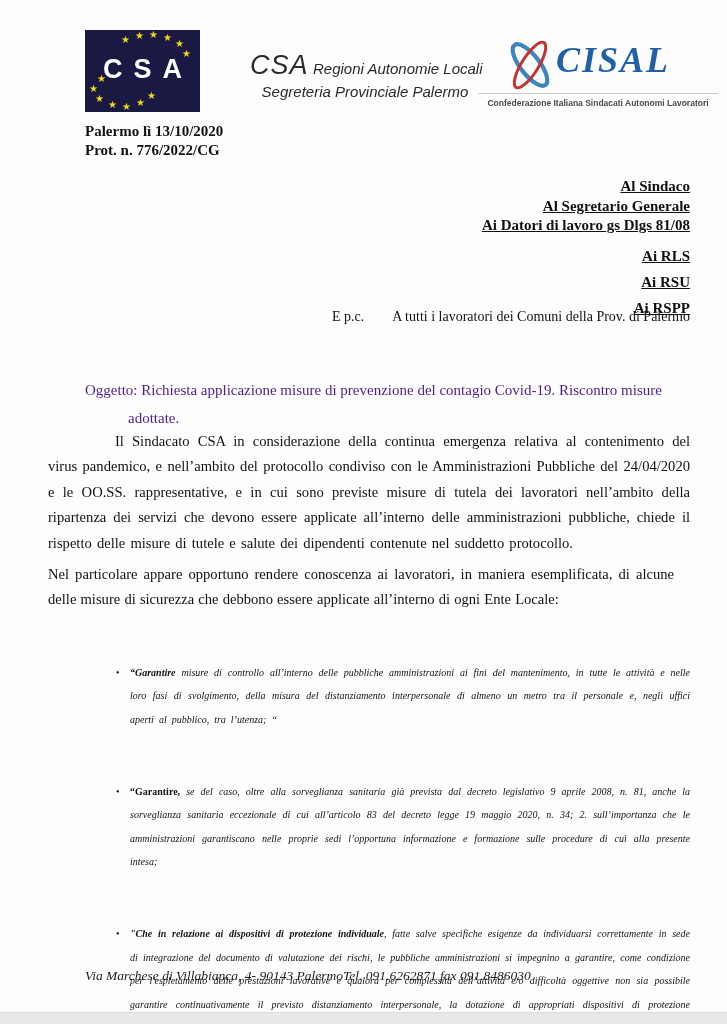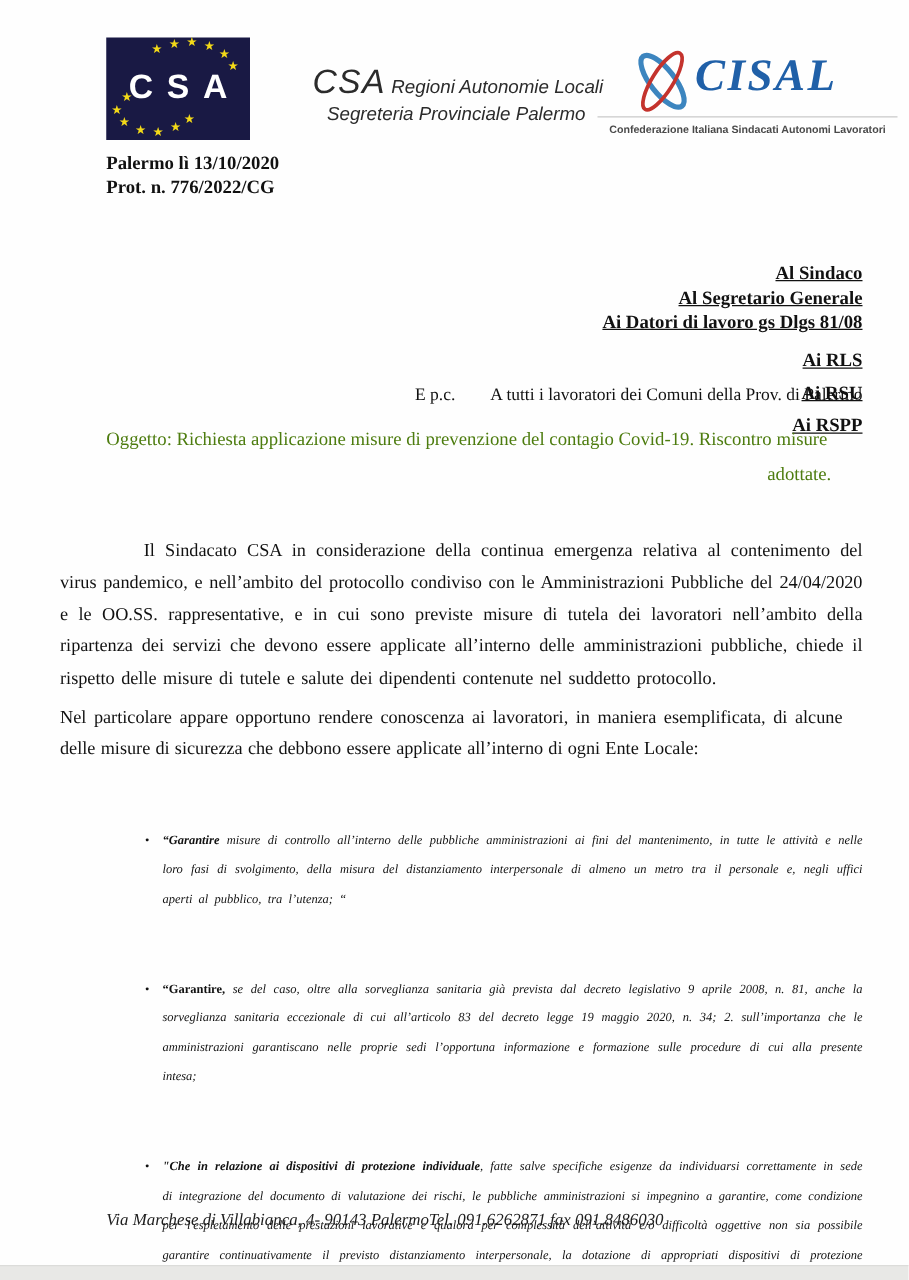--- a/index.html
+++ b/index.html
@@ -53,28 +53,28 @@
     font-size:36px;color:var(--cisal-blue);letter-spacing:2px;
   }
   .cisal-line{position:absolute;left:0;top:60px;width:240px;height:1px;background:#c9c9c9;}
   .cisal-sub{
     position:absolute;left:0;top:65px;width:240px;text-align:center;
     font-family:"Liberation Sans",sans-serif;font-weight:bold;font-size:8.5px;color:#4a4a4a;
   }
   
   .meta{position:absolute;left:85px;top:122px;font-weight:bold;font-size:15px;line-height:19px;color:#111;}
   
-  .recipients{position:absolute;right:37px;top:177px;text-align:right;font-weight:bold;font-size:15px;color:#111;margin-top:33px;}
+  .recipients{position:absolute;right:37px;top:177px;text-align:right;font-weight:bold;font-size:15px;color:#111;}
   .recipients .r1{line-height:19.5px;text-decoration:underline;}
   .recipients .group2{margin-top:7px;}
   .recipients .r2{line-height:26px;text-decoration:underline;}
   .cc-line{position:absolute;right:37px;top:309px;font-size:14px;color:#111;display:flex;gap:28px;}
   
-  .subject{position:absolute;left:85px;top:339px;width:580px;font-size:15px;line-height:27.5px;color:#4d7c0f;}
-  .subject-l2{margin-left:43px;text-align:right;}
+  .subject{position:absolute;left:85px;top:377px;width:580px;font-size:15px;line-height:27.5px;color:#4c1d95;}
+  .subject-l2{margin-left:43px;}
   
   .body-text{position:absolute;left:48px;top:429px;width:642px;text-align:justify;font-size:14.6px;line-height:25.4px;color:#111;}
   .p1{margin:0;text-indent:67px;word-spacing:1.5px;}
   .p2{margin:6px 16px 0 0;word-spacing:0.5px;}
   .body-text ul{margin:4px 0 0 0;padding:0;list-style:none;}
   .body-text li{position:relative;padding-left:82px;font-style:italic;font-size:10px;line-height:23.6px;word-spacing:2.5px;margin-bottom:1px;text-align:justify;margin-top:48px;}
   .body-text li::before{content:"•";position:absolute;left:68px;top:0;font-style:normal;color:#111;}
   .b3{text-align-last:justify;}
   .lead-bi{font-weight:bold;}
   .lead-b{font-weight:bold;font-style:normal;}

